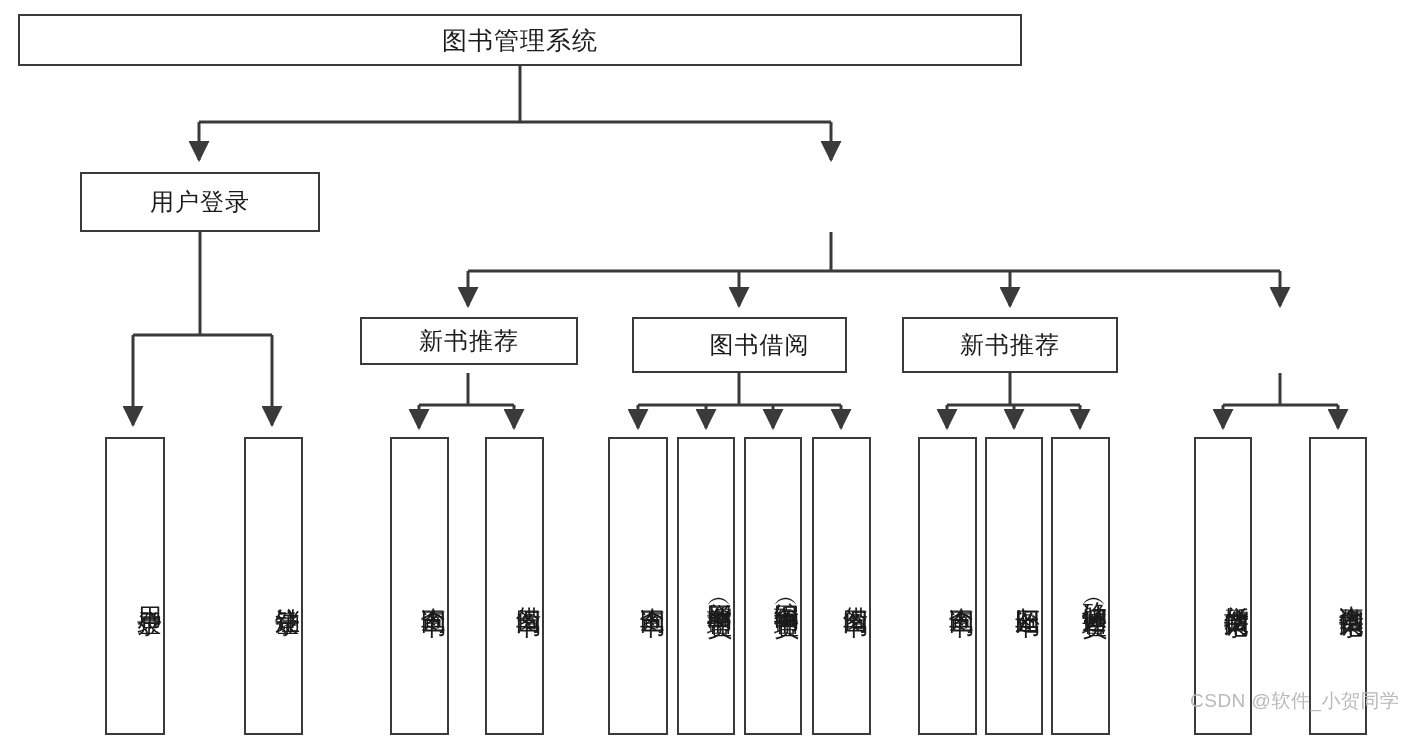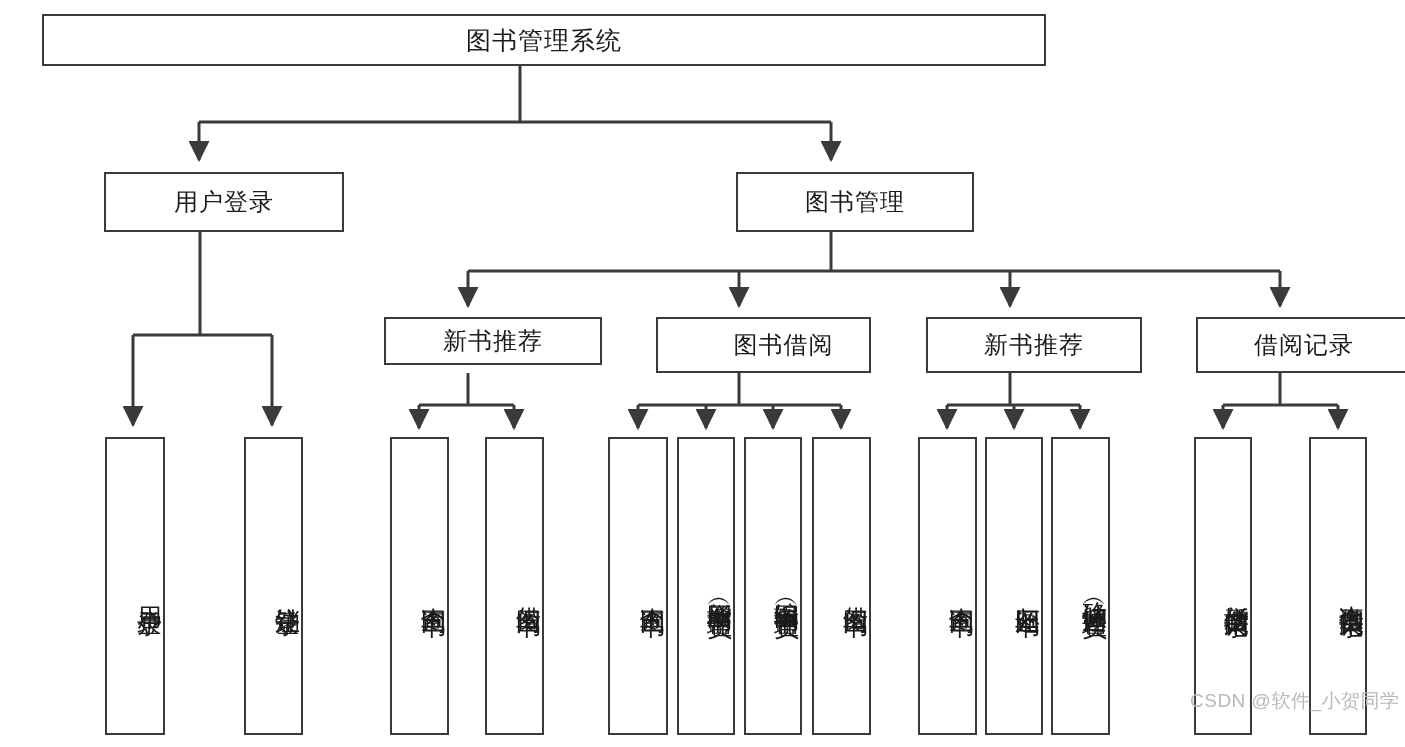--- a/index.html
+++ b/index.html
@@ -20,21 +20,20 @@
     border:2px solid #3a3a3a;
     display:flex;
     align-items:center;
     justify-content:center;
     color:#1b1b1b;
   }
   .node.horizontal{
     font-size:24px;
     line-height:1;
     letter-spacing:1px;
-    margin-left:24px;
   }
   .node.root{font-size:25px;}
   .node.vertical{
     writing-mode:vertical-rl;
     text-orientation:upright;
     align-items:flex-start;
     justify-content:center;
     padding-top:10px;
     font-size:25px;
     line-height:1.08;
@@ -105,26 +104,24 @@
       <path d="M 1280 373 L 1280 405"></path>
       <path d="M 1223 405 L 1338 405"></path>
       <path d="M 1223 405 L 1223 428" marker-end="url(#arrow)"></path>
       <path d="M 1338 405 L 1338 428" marker-end="url(#arrow)"></path>
     </g>
   </svg>
 
   <div class="node horizontal root" style="left:18px;top:14px;width:1004px;height:52px;">图书管理系统</div>
 
   <div class="node horizontal" style="left:80px;top:172px;width:240px;height:60px;">用户登录</div>
-  <div class="node horizontal" style="left:712px;top:172px;width:238px;height:60px;">图书管理</div>
 
   <div class="node horizontal" style="left:360px;top:317px;width:218px;height:48px;">新书推荐</div>
   <div class="node horizontal" style="left:632px;top:317px;width:215px;height:56px;padding-left:40px;">图书借阅</div>
   <div class="node horizontal" style="left:902px;top:317px;width:216px;height:56px;">新书推荐</div>
-  <div class="node horizontal" style="left:1172px;top:317px;width:216px;height:56px;">借阅记录</div>
 
   <div class="node vertical" style="left:105px;top:437px;width:60px;height:298px;">
     <span class="vlabel">用户登录</span>
   </div>
   <div class="node vertical" style="left:244px;top:437px;width:59px;height:298px;">
     <span class="vlabel">注销登录</span>
   </div>
 
   <div class="node vertical" style="left:390px;top:437px;width:59px;height:298px;">
     <span class="vlabel">查询图书</span>

